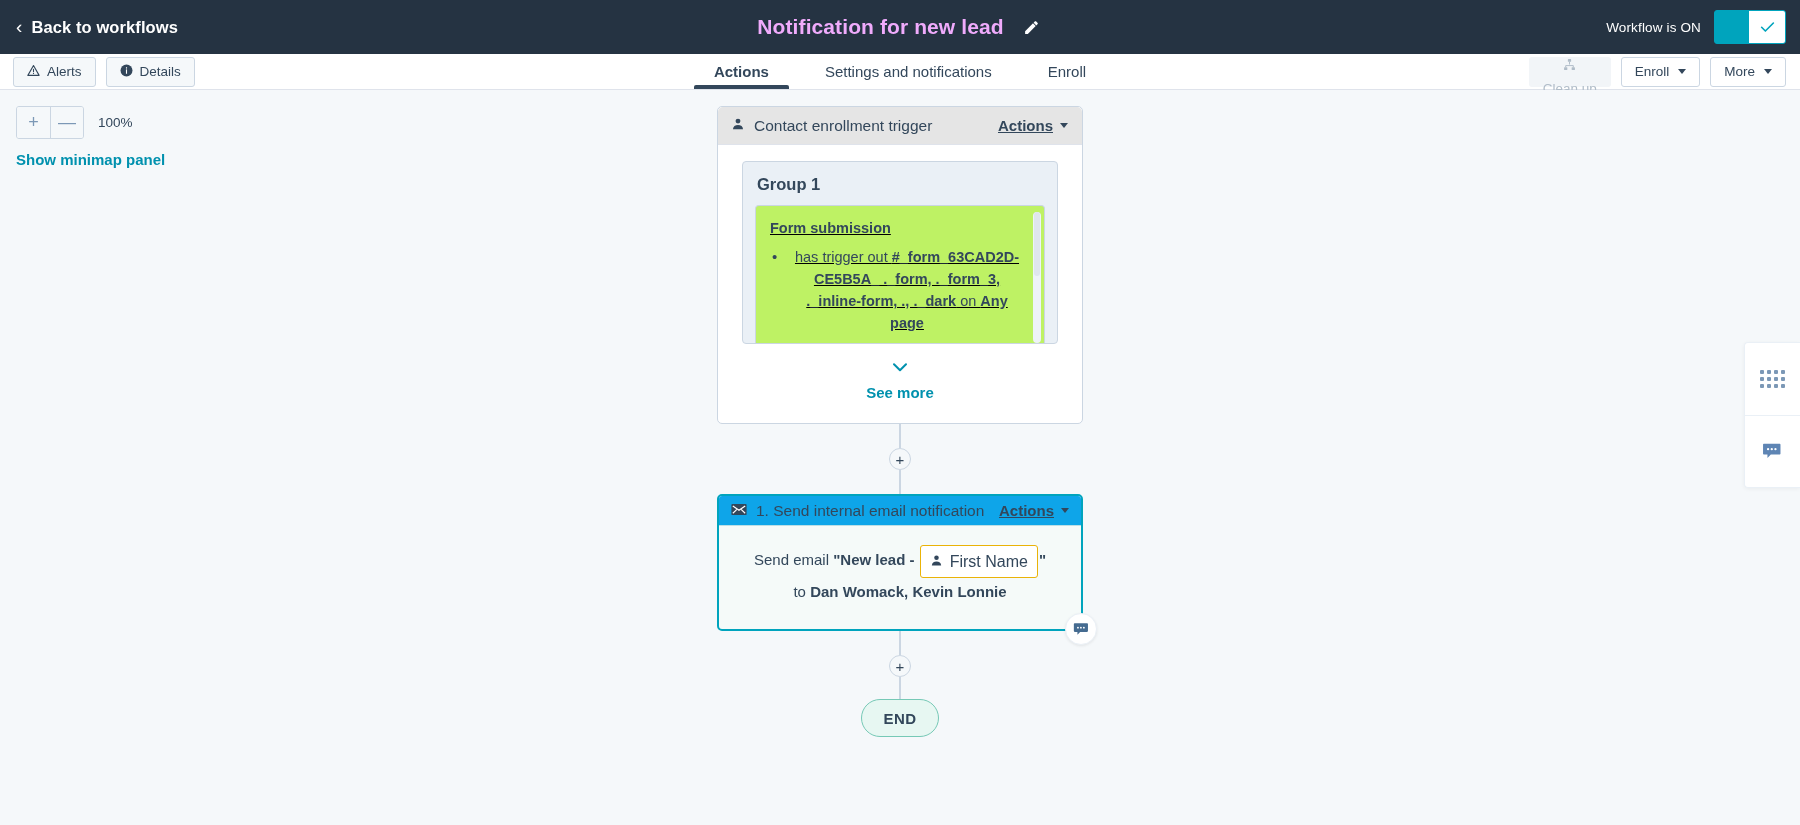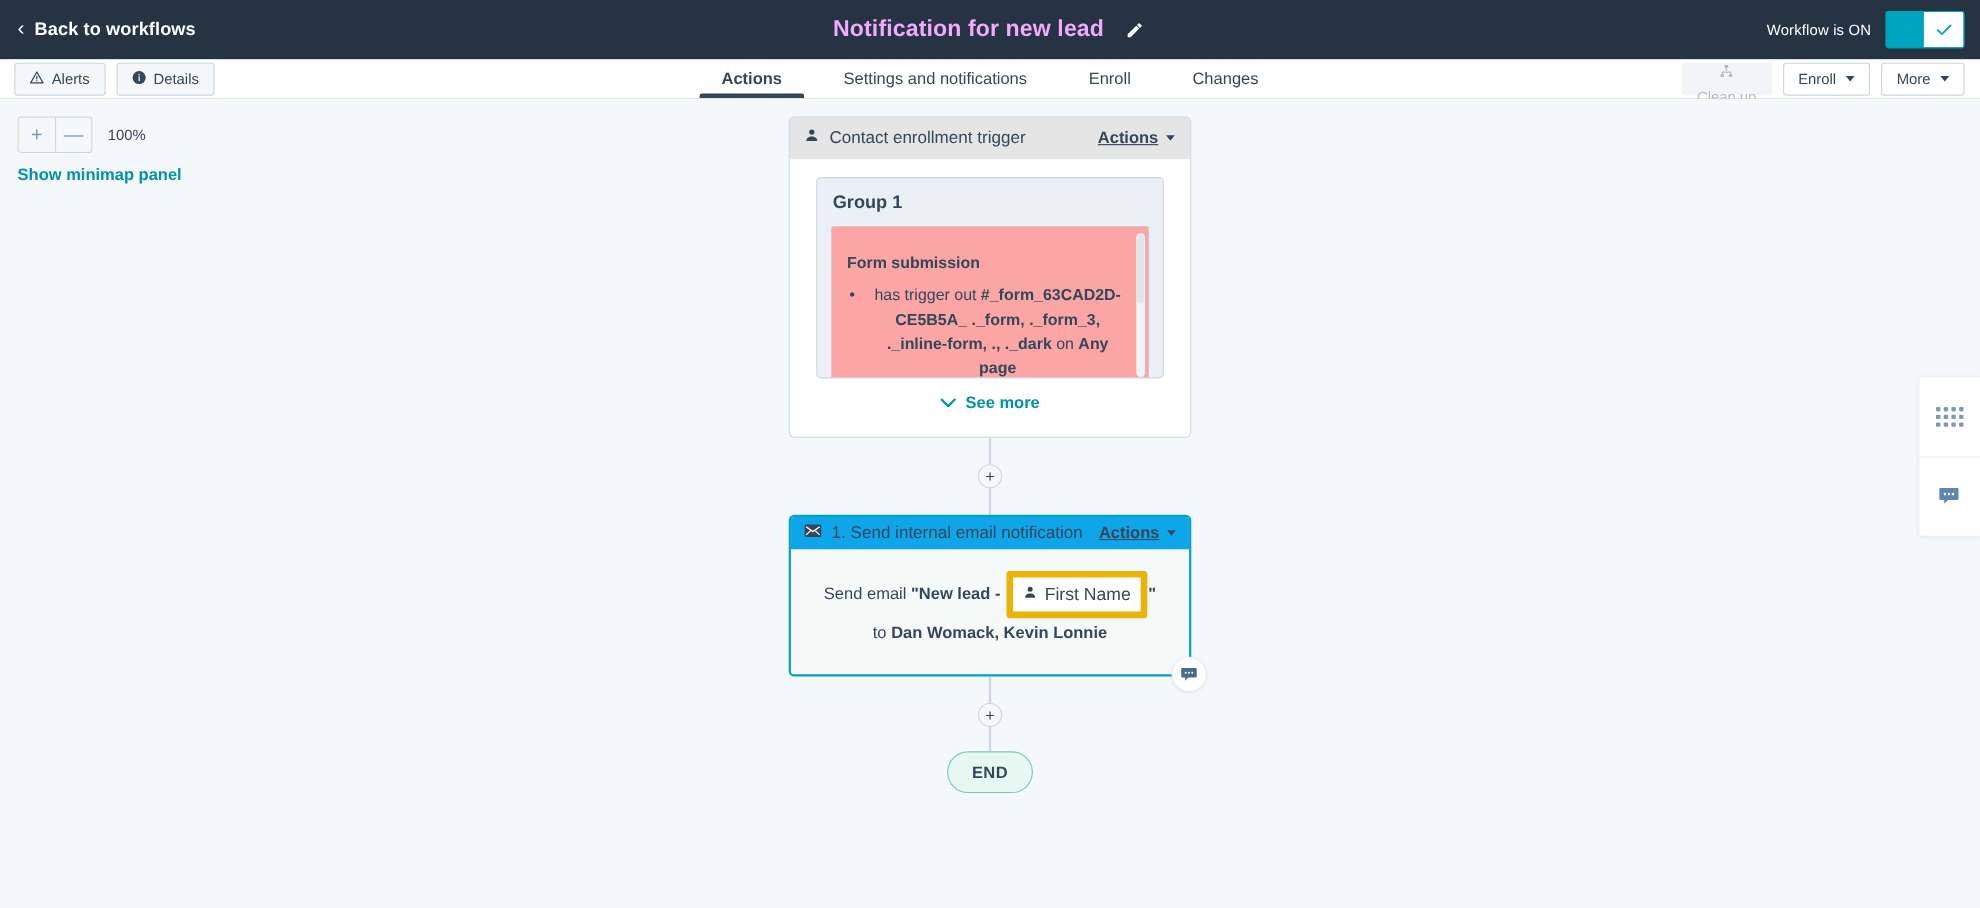--- a/index.html
+++ b/index.html
@@ -242,25 +242,26 @@
   }
   #group-title {
     font-size: 16.5px; font-weight: bold; color: #33475b;
     margin: 0 0 11px 2px;
   }
   #filter-box {
     border: 1px solid #cbd6e2;
     border-top-left-radius: 4px;
     border-top-right-radius: 4px;
     border-bottom: none;
-    background: #fca5a5;
-    padding: 26px 14px 0 14px;
+    background: #bef264;
+    padding: 14px 14px 0 14px;
     height: 138px;
     overflow: hidden;
     position: relative;
+    text-decoration: underline;
   }
   #filter-title {
     font-size: 14.5px; font-weight: bold; color: #33475b;
     margin-bottom: 10px;
   }
   #filter-list { list-style: none; }
   #filter-list li {
     position: relative;
     font-size: 14.5px;
     line-height: 22px;
@@ -288,20 +289,21 @@
     background:#dfe6ee; border-radius:3px;
   }
   #see-more {
     display: flex; align-items: center; justify-content: center;
     gap: 9px;
     margin-top: 14px;
     font-size: 15px;
     font-weight: bold;
     color: #0091ae;
     cursor: pointer;
+    flex-direction: column;
   }
 
   
   .connector {
     width: 2px;
     background: #cbd6e2;
   }
   .plus-node {
     width: 22px; height: 22px;
     border-radius: 50%;
@@ -335,21 +337,21 @@
   #email-body {
     padding: 19px 22px 24px 22px;
     text-align: center;
     font-size: 15px;
     line-height: 27px;
     color: #33475b;
   }
   #email-body b { font-weight: bold; }
   .token {
     display: inline-flex; align-items: center; gap: 7px;
-    border: 6px solid #eab308;
+    border: 1px solid #eab308;
     background: #ffffff;
     border-radius: 3px;
     padding: 2px 9px;
     font-size: 16px;
     color: #33475b;
     vertical-align: middle;
     margin: 0 1px;
   }
   #comment-bubble {
     position: absolute;
@@ -455,23 +457,20 @@
 
   <div id="tabs">
     <div class="tab active">
       <span>Actions</span>
     </div>
     <div class="tab">
       <span>Settings and notifications</span>
     </div>
     <div class="tab">
       <span>Enroll</span>
-    </div>
-    <div class="tab">
-      <span>Changes</span>
     </div>
   </div>
 
   <div id="tabbar-right">
     <div class="sm-btn disabled">
       <span>
         <svg width="13" height="13" viewBox="0 0 24 24" aria-hidden="true">
           <rect x="9" y="2" width="6" height="5" rx="1" fill="#b0bcc8"></rect>
           <rect x="2" y="17" width="6" height="5" rx="1" fill="#b0bcc8"></rect>
           <rect x="16" y="17" width="6" height="5" rx="1" fill="#b0bcc8"></rect>

